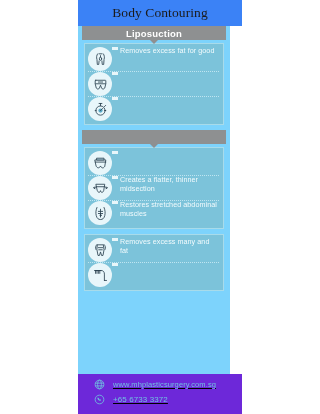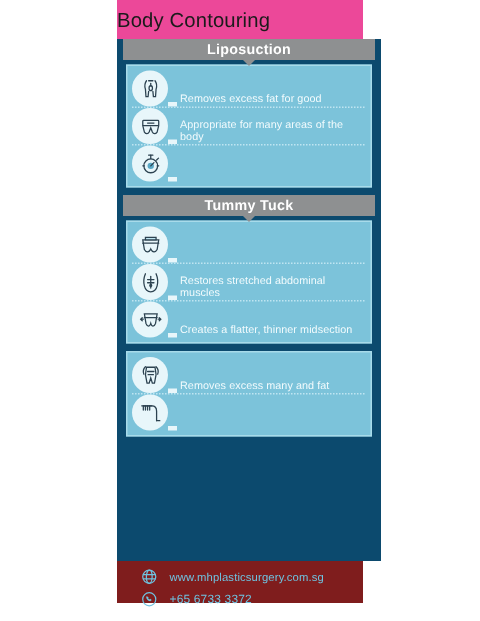--- a/index.html
+++ b/index.html
@@ -21,39 +21,41 @@
     background: #ffffff;
   }
 
   
   .title-bar {
     position: absolute;
     left: 78px;
     top: 0;
     width: 164px;
     height: 26px;
-    background: #ec4899;
-    display: flex;
-    align-items: center;
+    background: #3b82f6;
+    display: flex;
+    align-items: center;
+    justify-content: center;
+    font-family: Liberation Serif, serif;
   }
   .title-bar .title-text {
     color: #1b1b1b;
     font-size: 13.5px;
     letter-spacing: 0.1px;
     white-space: nowrap;
   }
 
   
   .panel {
     position: absolute;
     left: 78px;
     top: 26px;
-    width: 176px;
+    width: 152px;
     height: 348px;
-    background: #0c4a6e;
+    background: #7dd3fc;
   }
 
   
   .section {
     position: relative;
     padding: 0 6px;
   }
   .section-header {
     position: relative;
     height: 14px;
@@ -85,21 +87,21 @@
   .card {
     background: #7cc3da;
     border: 1px solid #a8dbea;
     margin-top: 3px;
     padding: 3px 4px 3px 3px;
   }
 
   .feature-row {
     position: relative;
     display: flex;
-    align-items: flex-end;
+    align-items: flex-start;
     min-height: 23px;
   }
   .feature-row + .feature-row {
     border-top: 1px dotted #bfe5f1;
   }
 
   .icon-circle {
     flex: 0 0 auto;
     width: 24px;
     height: 24px;
@@ -130,24 +132,25 @@
     line-height: 8.6px;
     letter-spacing: 0.05px;
   }
 
   
   .footer {
     position: absolute;
     left: 78px;
     top: 374px;
     width: 164px;
-    height: 28px;
-    background: #7f1d1d;
+    height: 40px;
+    background: #6d28d9;
     padding-top: 3px;
     box-sizing: border-box;
+    text-decoration: underline;
   }
   .footer-row {
     display: flex;
     align-items: center;
     height: 15px;
     padding-left: 16px;
   }
   .footer-icon {
     flex: 0 0 auto;
     width: 11px;
@@ -199,21 +202,20 @@
 
         <div class="feature-row">
           <span class="icon-circle">
             <svg width="17" height="17" viewBox="0 0 24 24" fill="none" stroke="#2c4250" stroke-width="1.2" stroke-linecap="round">
               <rect x="4.5" y="6" width="15" height="5" rx="0.8"></rect>
               <path d="M4.5 11 L6 17 C7.5 19 9.5 19 10.5 17 L12 13 L13.5 17 C14.5 19 16.5 19 18 17 L19.5 11"></path>
               <path d="M9 8.5 L15 8.5"></path>
             </svg>
           </span>
           <span class="connector"></span>
-          <span class="feature-text">Appropriate for many areas of the body</span>
         </div>
 
         <div class="feature-row">
           <span class="icon-circle">
             <svg width="17" height="17" viewBox="0 0 24 24" fill="none" stroke="#2c4250" stroke-width="1.2" stroke-linecap="round">
               <circle cx="12" cy="13.5" r="6.5"></circle>
               <circle cx="12" cy="13.5" r="3" fill="#5aa8c6" stroke="none"></circle>
               <path d="M12 13.5 L15 10.5"></path>
               <path d="M10 3.5 L14 3.5"></path>
               <path d="M12 3.5 L12 6.8"></path>
@@ -222,60 +224,59 @@
             </svg>
           </span>
           <span class="connector"></span>
         </div>
 
       </div>
     </div>
 
     <div class="section" style="margin-top:5px;">
       <div class="section-header">
-        <span class="section-title">Tummy Tuck</span>
         <span class="notch"></span>
       </div>
       <div class="card">
 
         <div class="feature-row">
           <span class="icon-circle">
             <svg width="17" height="17" viewBox="0 0 24 24" fill="none" stroke="#2c4250" stroke-width="1.2" stroke-linecap="round">
               <path d="M4.5 7 L19.5 7 L18 16 C16.5 19 13.5 19 12 15.5 C10.5 19 7.5 19 6 16 Z"></path>
               <path d="M4.5 10 L19.5 10"></path>
               <path d="M7 4.5 L17 4.5 L17 7 L7 7 Z" fill="#bfe5f1" stroke="#2c4250"></path>
             </svg>
           </span>
           <span class="connector"></span>
+        </div>
+
+        <div class="feature-row">
+          <span class="icon-circle">
+            <svg width="17" height="17" viewBox="0 0 24 24" fill="none" stroke="#2c4250" stroke-width="1.2" stroke-linecap="round">
+              <path d="M6 6 L18 6 L16.5 15 C15 18.5 13 18.5 12 15 C11 18.5 9 18.5 7.5 15 Z"></path>
+              <path d="M6 9.5 L18 9.5"></path>
+              <path d="M2.5 11 L5 11 M4 9.5 L2.5 11 L4 12.5"></path>
+              <path d="M21.5 11 L19 11 M20 9.5 L21.5 11 L20 12.5"></path>
+            </svg>
+          </span>
+          <span class="connector"></span>
+          <span class="feature-text">Creates a flatter, thinner midsection</span>
         </div>
 
         <div class="feature-row">
           <span class="icon-circle">
             <svg width="17" height="17" viewBox="0 0 24 24" fill="none" stroke="#2c4250" stroke-width="1.2" stroke-linecap="round">
               <path d="M7 3.5 C5.5 7 5 11 6 15 C7 19 9 20.5 12 20.5 C15 20.5 17 19 18 15 C19 11 18.5 7 17 3.5"></path>
               <path d="M12 6 L12 17"></path>
               <path d="M9 9 L15 9 M9 12 L15 12"></path>
               <circle cx="12" cy="14.5" r="0.9"></circle>
             </svg>
           </span>
           <span class="connector"></span>
           <span class="feature-text">Restores stretched abdominal muscles</span>
-        </div>
-
-        <div class="feature-row">
-          <span class="icon-circle">
-            <svg width="17" height="17" viewBox="0 0 24 24" fill="none" stroke="#2c4250" stroke-width="1.2" stroke-linecap="round">
-              <path d="M6 6 L18 6 L16.5 15 C15 18.5 13 18.5 12 15 C11 18.5 9 18.5 7.5 15 Z"></path>
-              <path d="M6 9.5 L18 9.5"></path>
-              <path d="M2.5 11 L5 11 M4 9.5 L2.5 11 L4 12.5"></path>
-              <path d="M21.5 11 L19 11 M20 9.5 L21.5 11 L20 12.5"></path>
-            </svg>
-          </span>
-          <span class="connector"></span>
-          <span class="feature-text">Creates a flatter, thinner midsection</span>
         </div>
 
       </div>
     </div>
 
     <div class="section" style="margin-top:5px;">
       <div class="card">
 
         <div class="feature-row">
           <span class="icon-circle">

